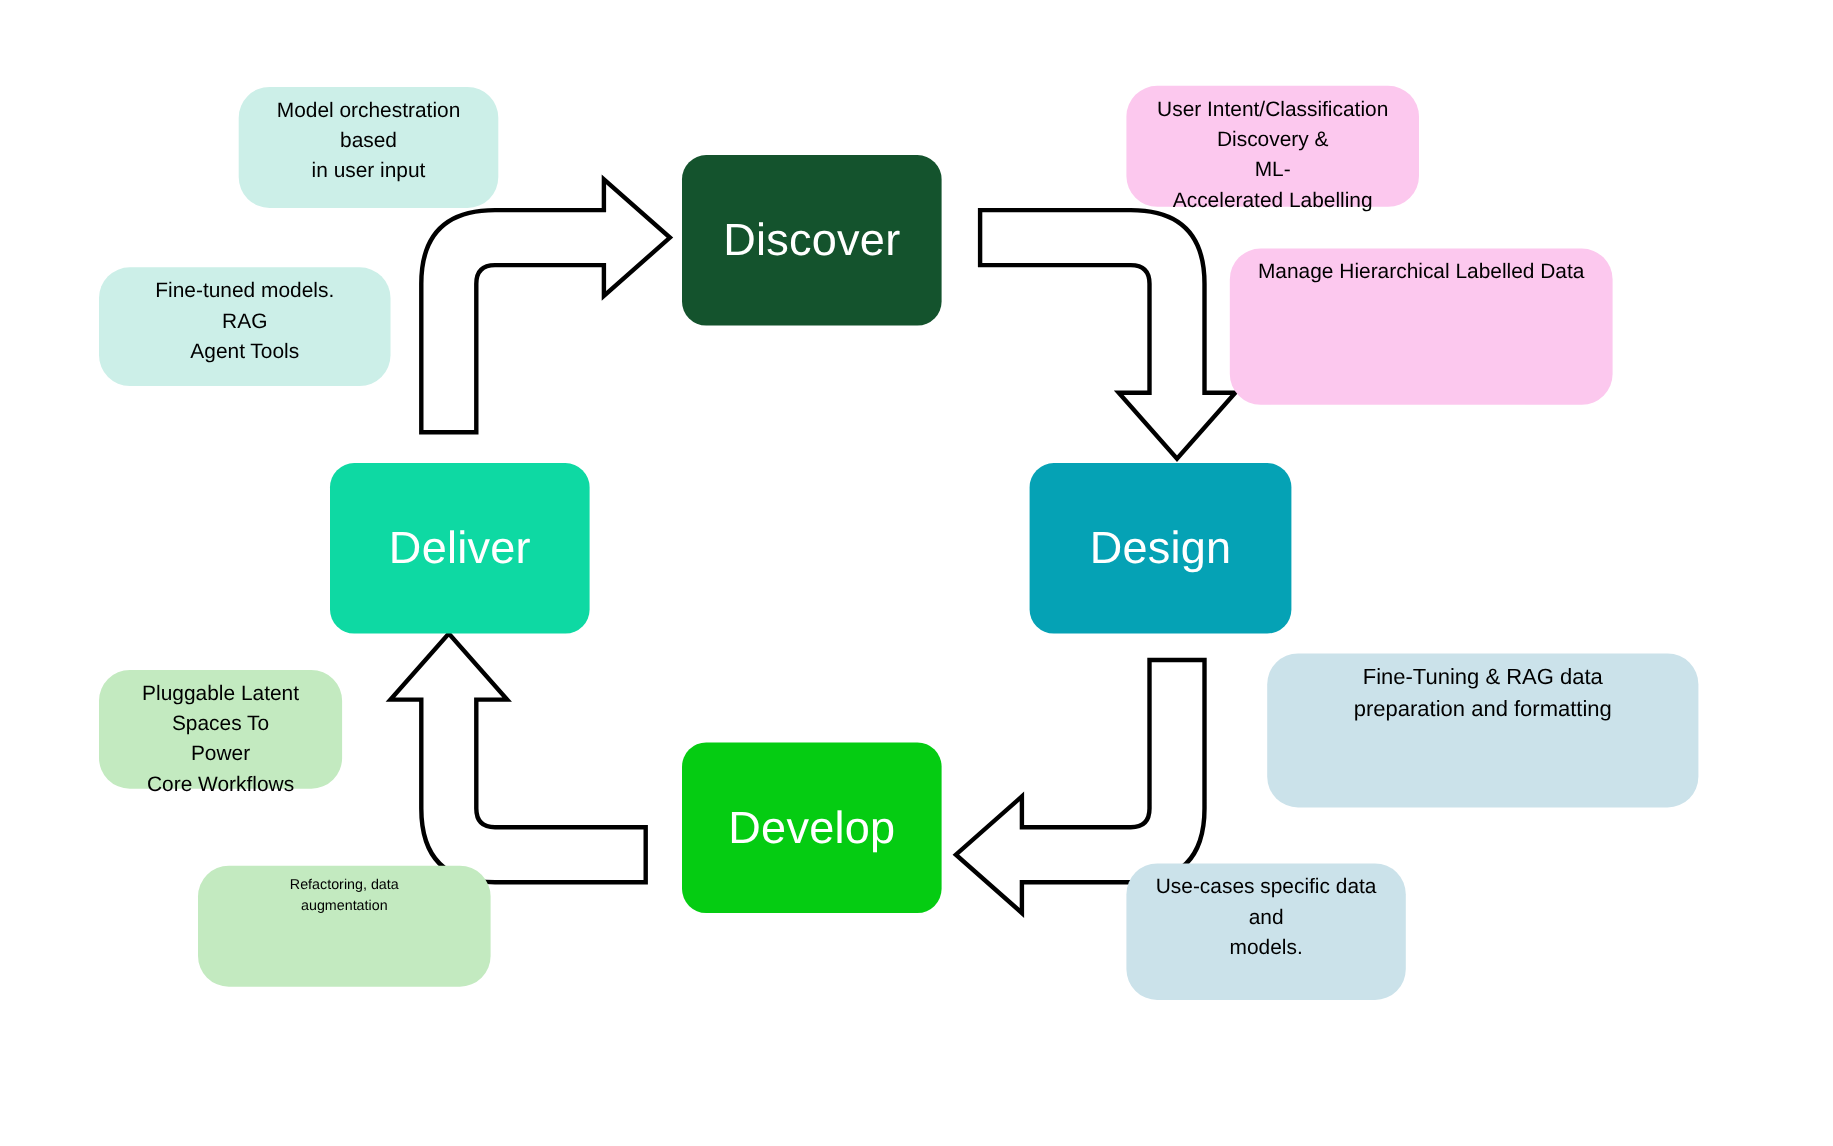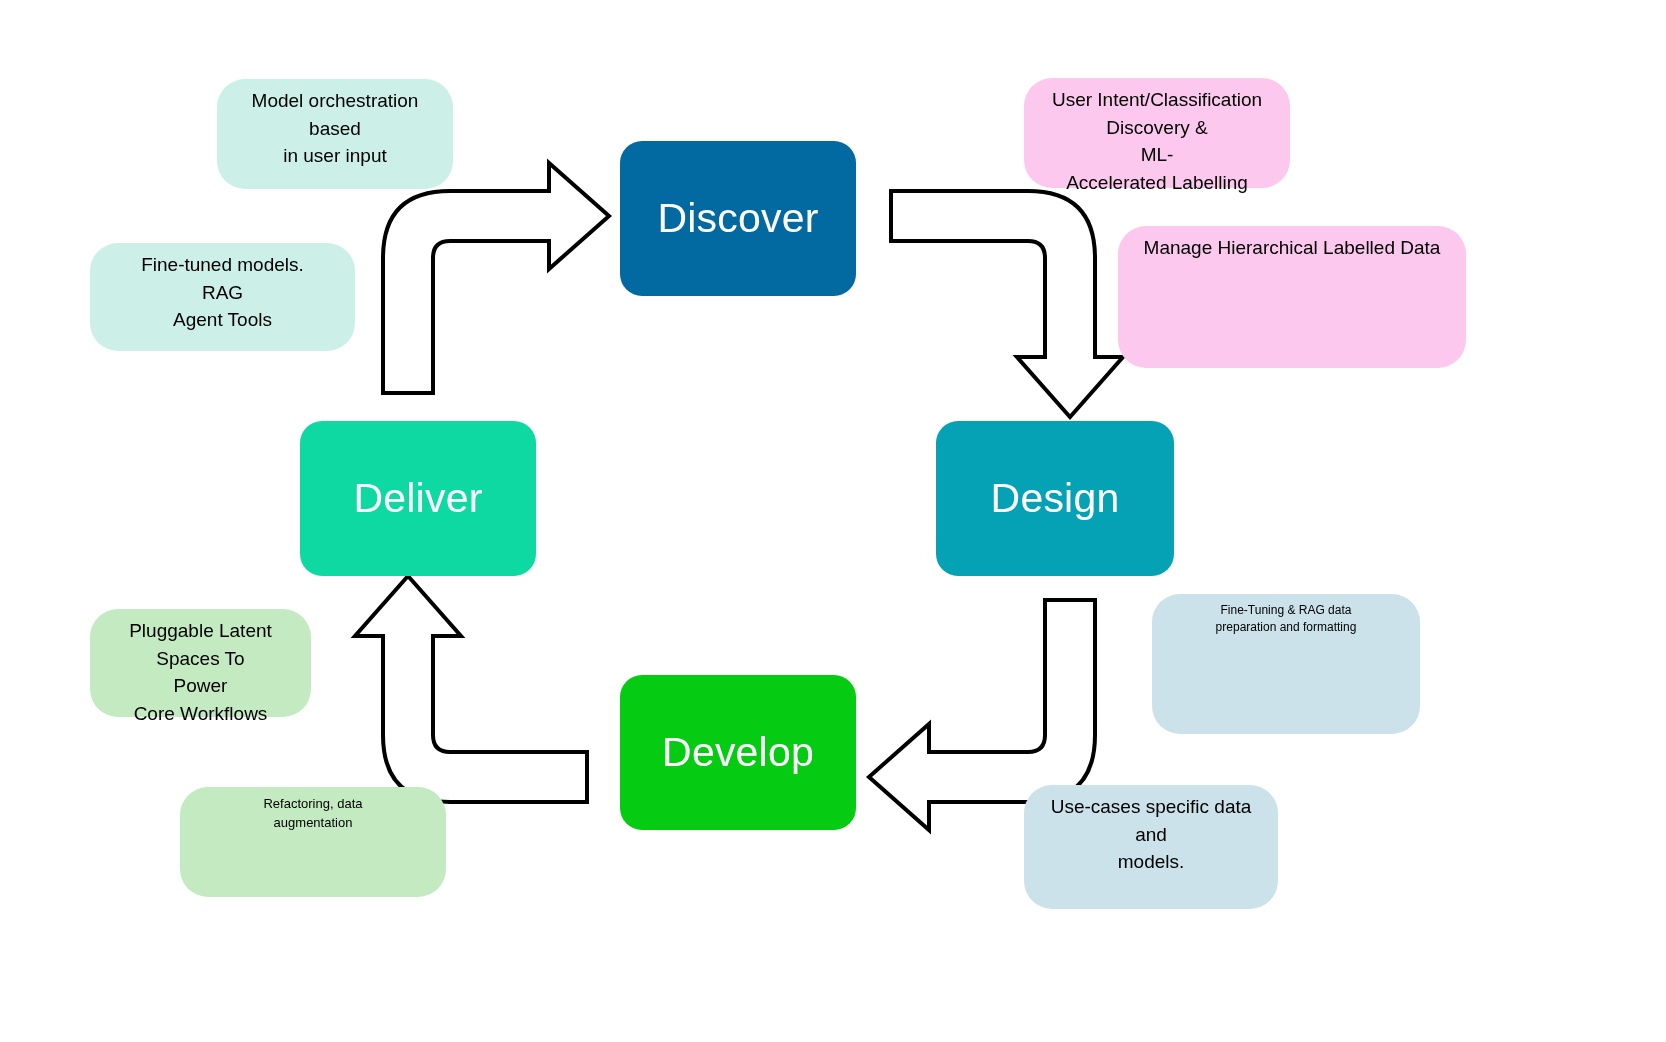--- a/index.html
+++ b/index.html
@@ -36,21 +36,21 @@
     align-items: center;
     justify-content: center;
     border-radius: 22px;
     color: #ffffff;
     font-size: 41px;
     font-weight: 400;
     letter-spacing: 0.2px;
     text-align: center;
     box-sizing: border-box;
   }
-  #node-discover { left: 620px; top: 141px; width: 236px; height: 155px; background: #0369a1; }
+  #node-discover { left: 620px; top: 141px; width: 236px; height: 155px; background: #14532d; }
   #node-design   { left: 936px; top: 421px; width: 238px; height: 155px; background: #05A2B5; text-align: right; }
   #node-deliver  { left: 300px; top: 421px; width: 236px; height: 155px; background: #0ED9A3; }
   #node-develop  { left: 620px; top: 675px; width: 236px; height: 155px; background: #05CC12; }
 
   
   #diamond-wrap {
     position: absolute;
     left: 568px;
     top: 331px;
     width: 336px;
@@ -103,21 +103,21 @@
 
   
   #note-user-intent { left: 1024px; top: 78px;  width: 266px; height: 110px; background: #FCC8EE; font-size: 19px; }
   #note-manage-hier { left: 1118px; top: 226px; width: 348px; height: 142px; background: #FCC8EE; font-size: 19px; }
 
   
   #note-pluggable   { left: 90px;  top: 609px; width: 221px; height: 108px; background: #C3EAC0; font-size: 19px; }
   #note-refactoring { left: 180px; top: 787px; width: 266px; height: 110px; background: #C3EAC0; font-size: 13px; }
 
   
-  #note-finetuning  { left: 1152px; top: 594px; width: 268px; height: 140px; background: #CBE2EA; font-size: 12px; }
+  #note-finetuning  { left: 1152px; top: 594px; width: 392px; height: 140px; background: #CBE2EA; font-size: 20px; }
   #note-usecases    { left: 1024px; top: 785px; width: 254px; height: 124px; background: #CBE2EA; font-size: 19px; }
 </style>
 </head>
 <body>
 
 <div id="canvas">
 
   <svg id="arrow-layer" viewBox="0 0 1666 1042" width="1666" height="1042" xmlns="http://www.w3.org/2000/svg">
 
     <path fill="#ffffff" stroke="#000000" stroke-width="4" stroke-linejoin="miter" d="M 383,393

